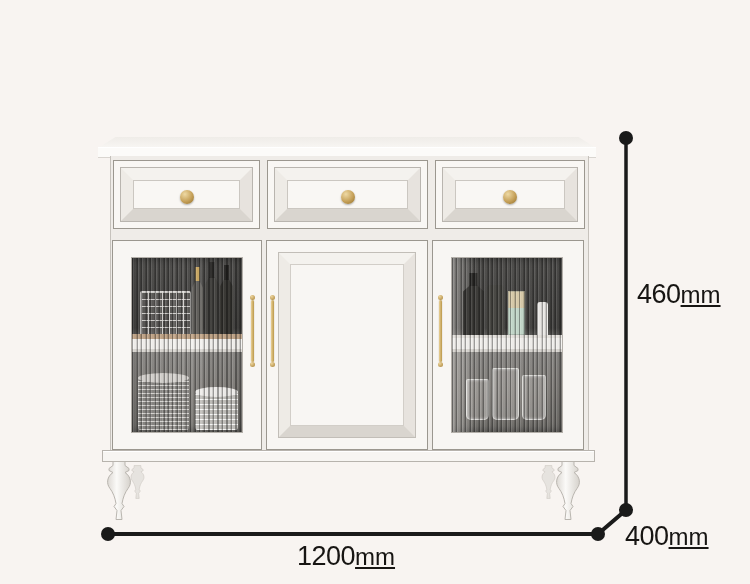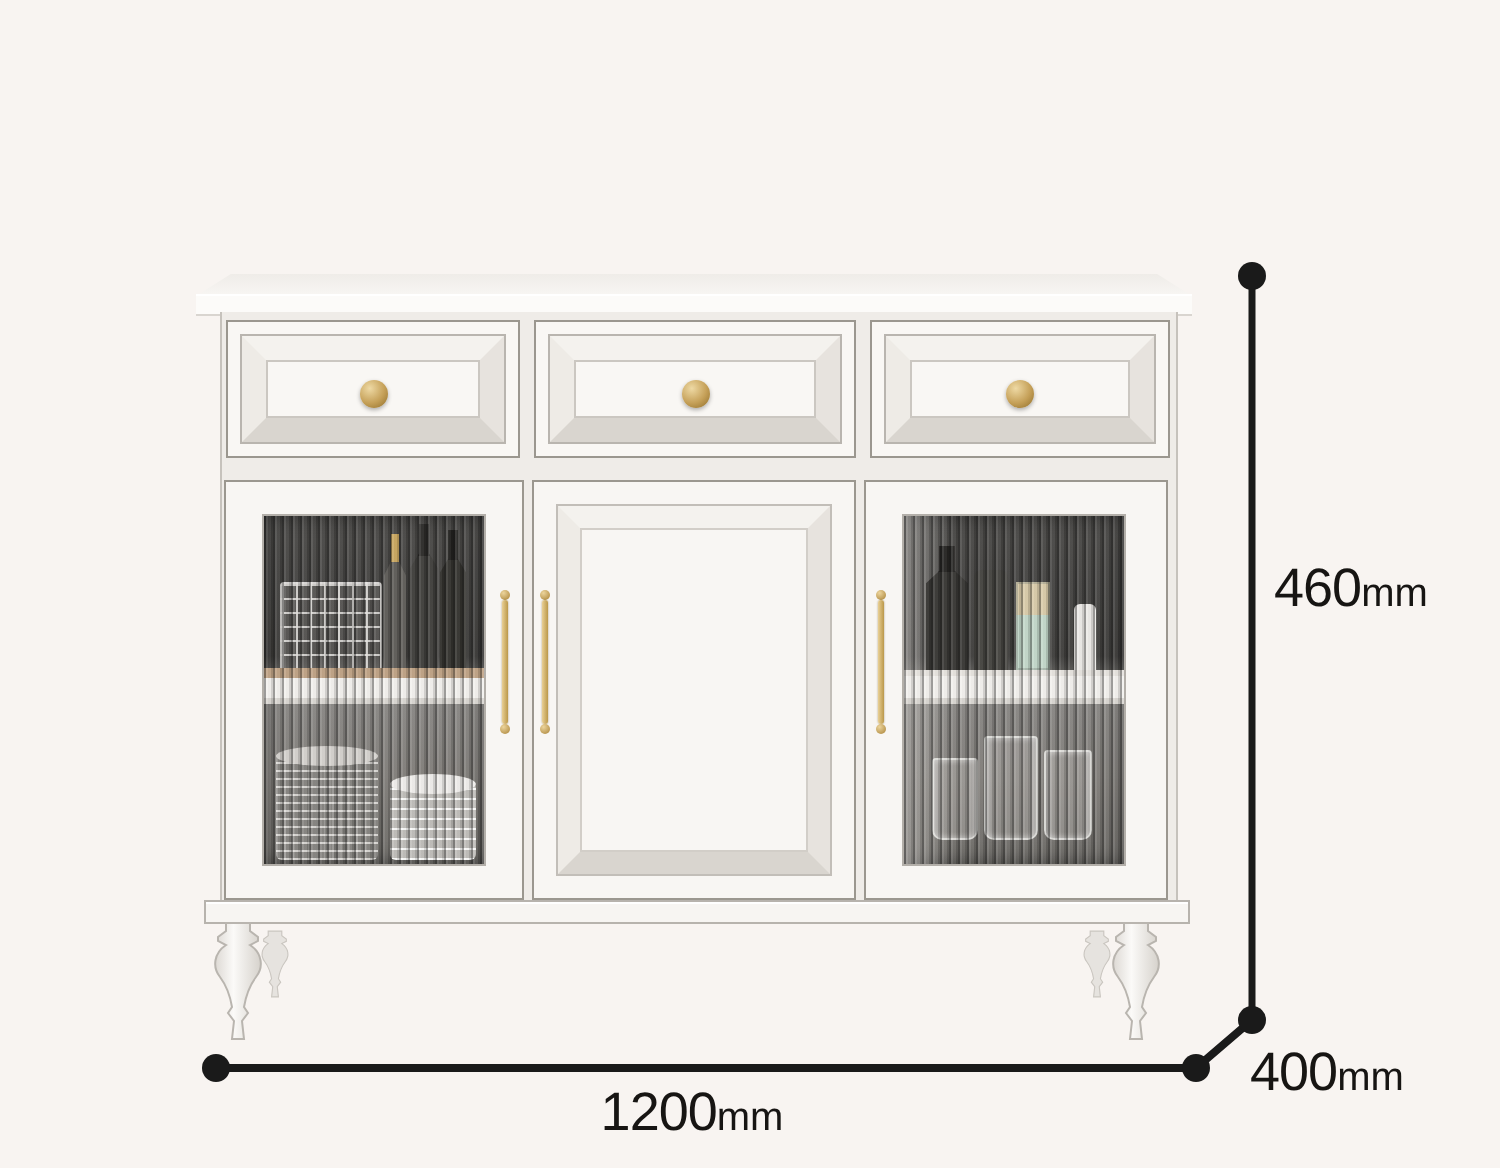--- a/index.html
+++ b/index.html
@@ -164,21 +164,21 @@
   .leg{position:absolute; top:461px;}
   .leg svg{display:block;}
   .leg.fl{left:104px;} .leg.fr{left:553px;}
   .leg.bl{left:129px; top:461px;} .leg.br{left:540px;}
   .leg.back{opacity:.85;}
 
   
   .dims{position:absolute; left:0; top:0; pointer-events:none;}
   .dim-label{position:absolute; color:#171513; white-space:nowrap;}
   .dim-label .num{font-size:27px; letter-spacing:-.5px;}
-  .dim-label .unit{font-size:20px;}
+  .dim-label .unit{font-size:24px;text-decoration:underline;}
   .lbl-height{left:637px; top:279px;}
   .lbl-depth{left:625px; top:521px;}
   .lbl-width{left:276px; top:541px; width:140px; text-align:center;}
 </style>
 </head>
 <body>
 
 <div class="stage">
 
 

